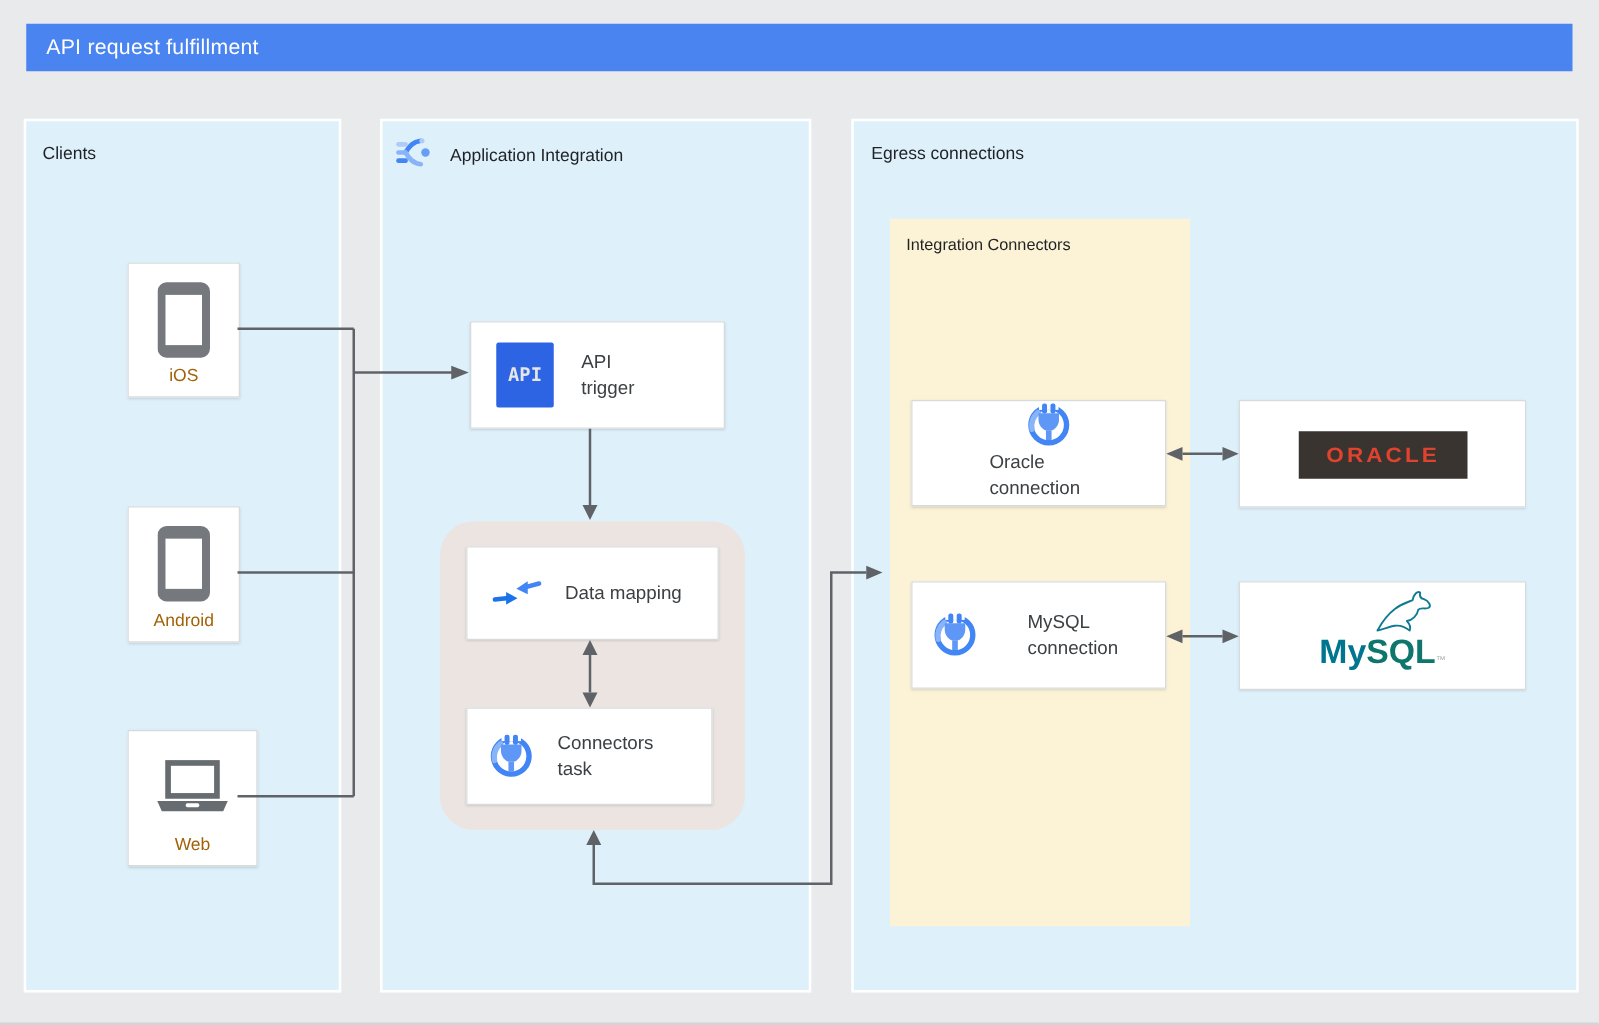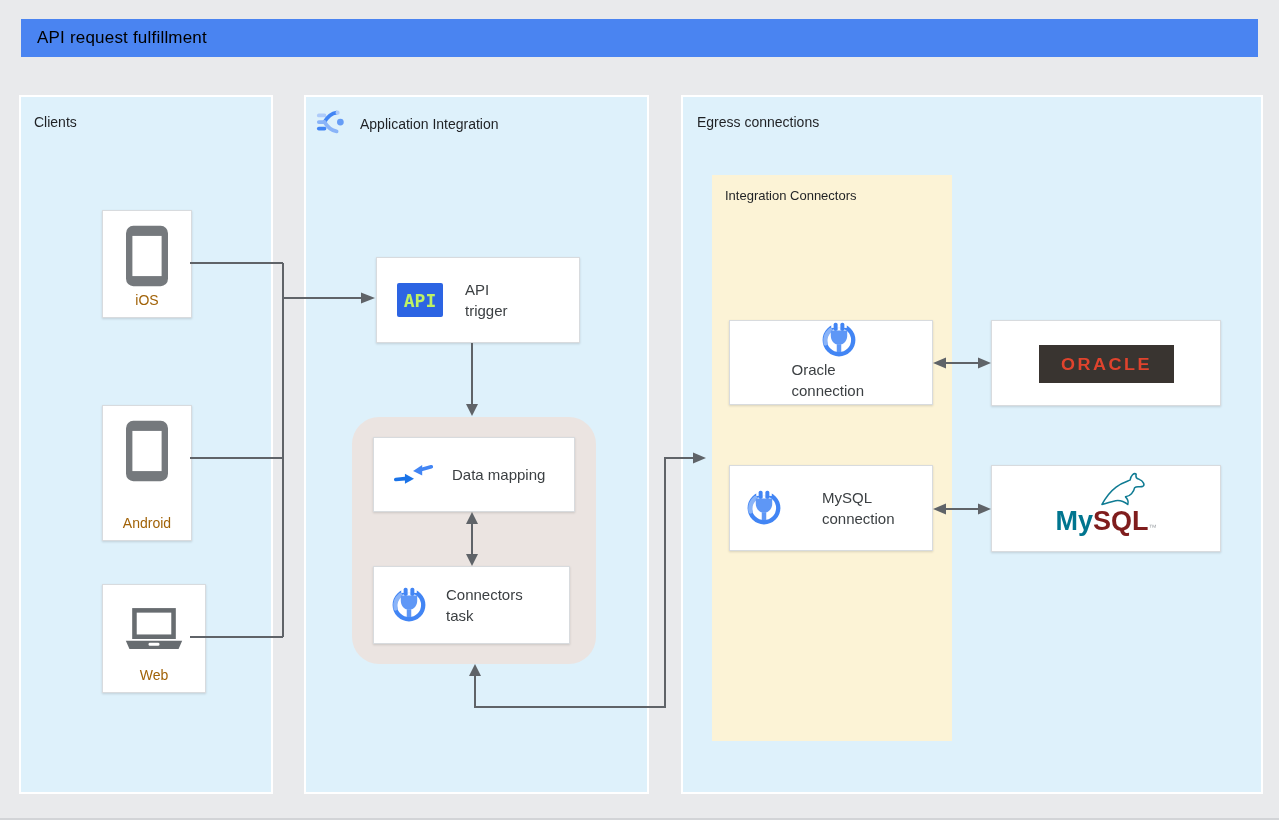--- a/index.html
+++ b/index.html
@@ -6,21 +6,21 @@
   body{
     width:1279px;height:820px;position:relative;overflow:hidden;
     background:#e9eaec;
     font-family:"Liberation Sans", sans-serif;
     color:#202124;
   }
   .canvas{position:absolute;left:0;top:0;width:1279px;height:820px;}
 
   .header-bar{
     position:absolute;left:21px;top:19px;width:1237px;height:38px;
-    background:#4a84f1;color:#000000;font-size:17px;
+    background:#4a84f1;color:#ffffff;font-size:17px;
     display:flex;align-items:center;padding-left:16px;box-sizing:border-box;
     letter-spacing:.2px;
   }
 
   .panel{
     position:absolute;background:#def1fb;border:2px solid #ffffff;
     box-sizing:border-box;
   }
   .panel-title{
     position:absolute;font-size:14px;color:#1f2124;white-space:nowrap;
@@ -34,24 +34,24 @@
     display:flex;flex-direction:column;align-items:center;justify-content:flex-end;
     padding-bottom:9px;
   }
   .client-card .icon-wrap{position:absolute;top:14px;left:0;right:0;display:flex;justify-content:center;}
   .client-label{font-size:14px;color:#a16207;}
 
   .node-card{display:flex;align-items:center;}
   .node-label{font-size:15px;color:#3c4043;line-height:21px;}
 
   .api-icon{
-    width:46px;height:34px;background:#2c64e3;border-radius:2px;
+    width:46px;height:52px;background:#2c64e3;border-radius:2px;
     display:flex;align-items:center;justify-content:center;
-    color:#bef264;font-family:"DejaVu Sans Mono", monospace;
-    font-weight:bold;font-size:18px;letter-spacing:0px;
+    color:#e5e5e5;font-family:"DejaVu Sans Mono", monospace;
+    font-weight:bold;font-size:15px;letter-spacing:0px;
   }
 
   .subprocess{position:absolute;background:#ebe4e1;}
 
   .yellow-panel{position:absolute;background:#fcf3d6;}
   .yellow-title{position:absolute;left:13px;top:13px;font-size:13px;color:#1f2124;white-space:nowrap;}
 
   .oracle-box{
     position:absolute;left:47px;top:24px;width:135px;height:38px;background:#393430;
     display:flex;align-items:center;justify-content:center;
@@ -60,21 +60,21 @@
     color:#e0432d;font-weight:bold;font-size:18px;letter-spacing:2.5px;
     transform:scaleY(.92);white-space:nowrap;
   }
 
   .mysql-logo{position:absolute;left:0;top:0;width:100%;height:100%;}
   .mysql-text{
     position:absolute;left:0;right:0;top:40px;text-align:center;
     font-size:27px;font-weight:bold;white-space:nowrap;
   }
   .mysql-my{color:#00758f;}
-  .mysql-sql{color:#7f1d1d;}
+  .mysql-sql{color:#0f766e;}
   .mysql-tm{font-size:8px;color:#a7abaf;font-weight:normal;vertical-align:baseline;}
   .mysql-dolphin{position:absolute;left:104px;top:5px;}
 
   .lines-overlay{position:absolute;left:0;top:0;width:1279px;height:820px;pointer-events:none;z-index:4;}
 
   .page-bottom-line{position:absolute;left:0;bottom:0;width:100%;height:2px;background:#d2d4d7;}
 </style>
 </head>
 <body>
 
@@ -90,21 +90,21 @@
     <div class="card client-card" style="left:81px;top:113px;width:90px;height:108px;">
       <span class="icon-wrap">
         <svg width="42" height="62" viewBox="0 0 46 66">
           <rect x="0" y="0" width="46" height="66" rx="8" fill="#75797d"></rect>
           <rect x="7" y="11" width="32" height="44" fill="#ffffff"></rect>
         </svg>
       </span>
       <span class="client-label">iOS</span>
     </div>
 
-    <div class="card client-card" style="left:81px;top:308px;width:90px;height:136px;">
+    <div class="card client-card" style="left:81px;top:308px;width:90px;height:109px;">
       <span class="icon-wrap">
         <svg width="42" height="62" viewBox="0 0 46 66">
           <rect x="0" y="0" width="46" height="66" rx="8" fill="#75797d"></rect>
           <rect x="7" y="11" width="32" height="44" fill="#ffffff"></rect>
         </svg>
       </span>
       <span class="client-label">Android</span>
     </div>
 
     <div class="card client-card" style="left:81px;top:487px;width:104px;height:109px;">

